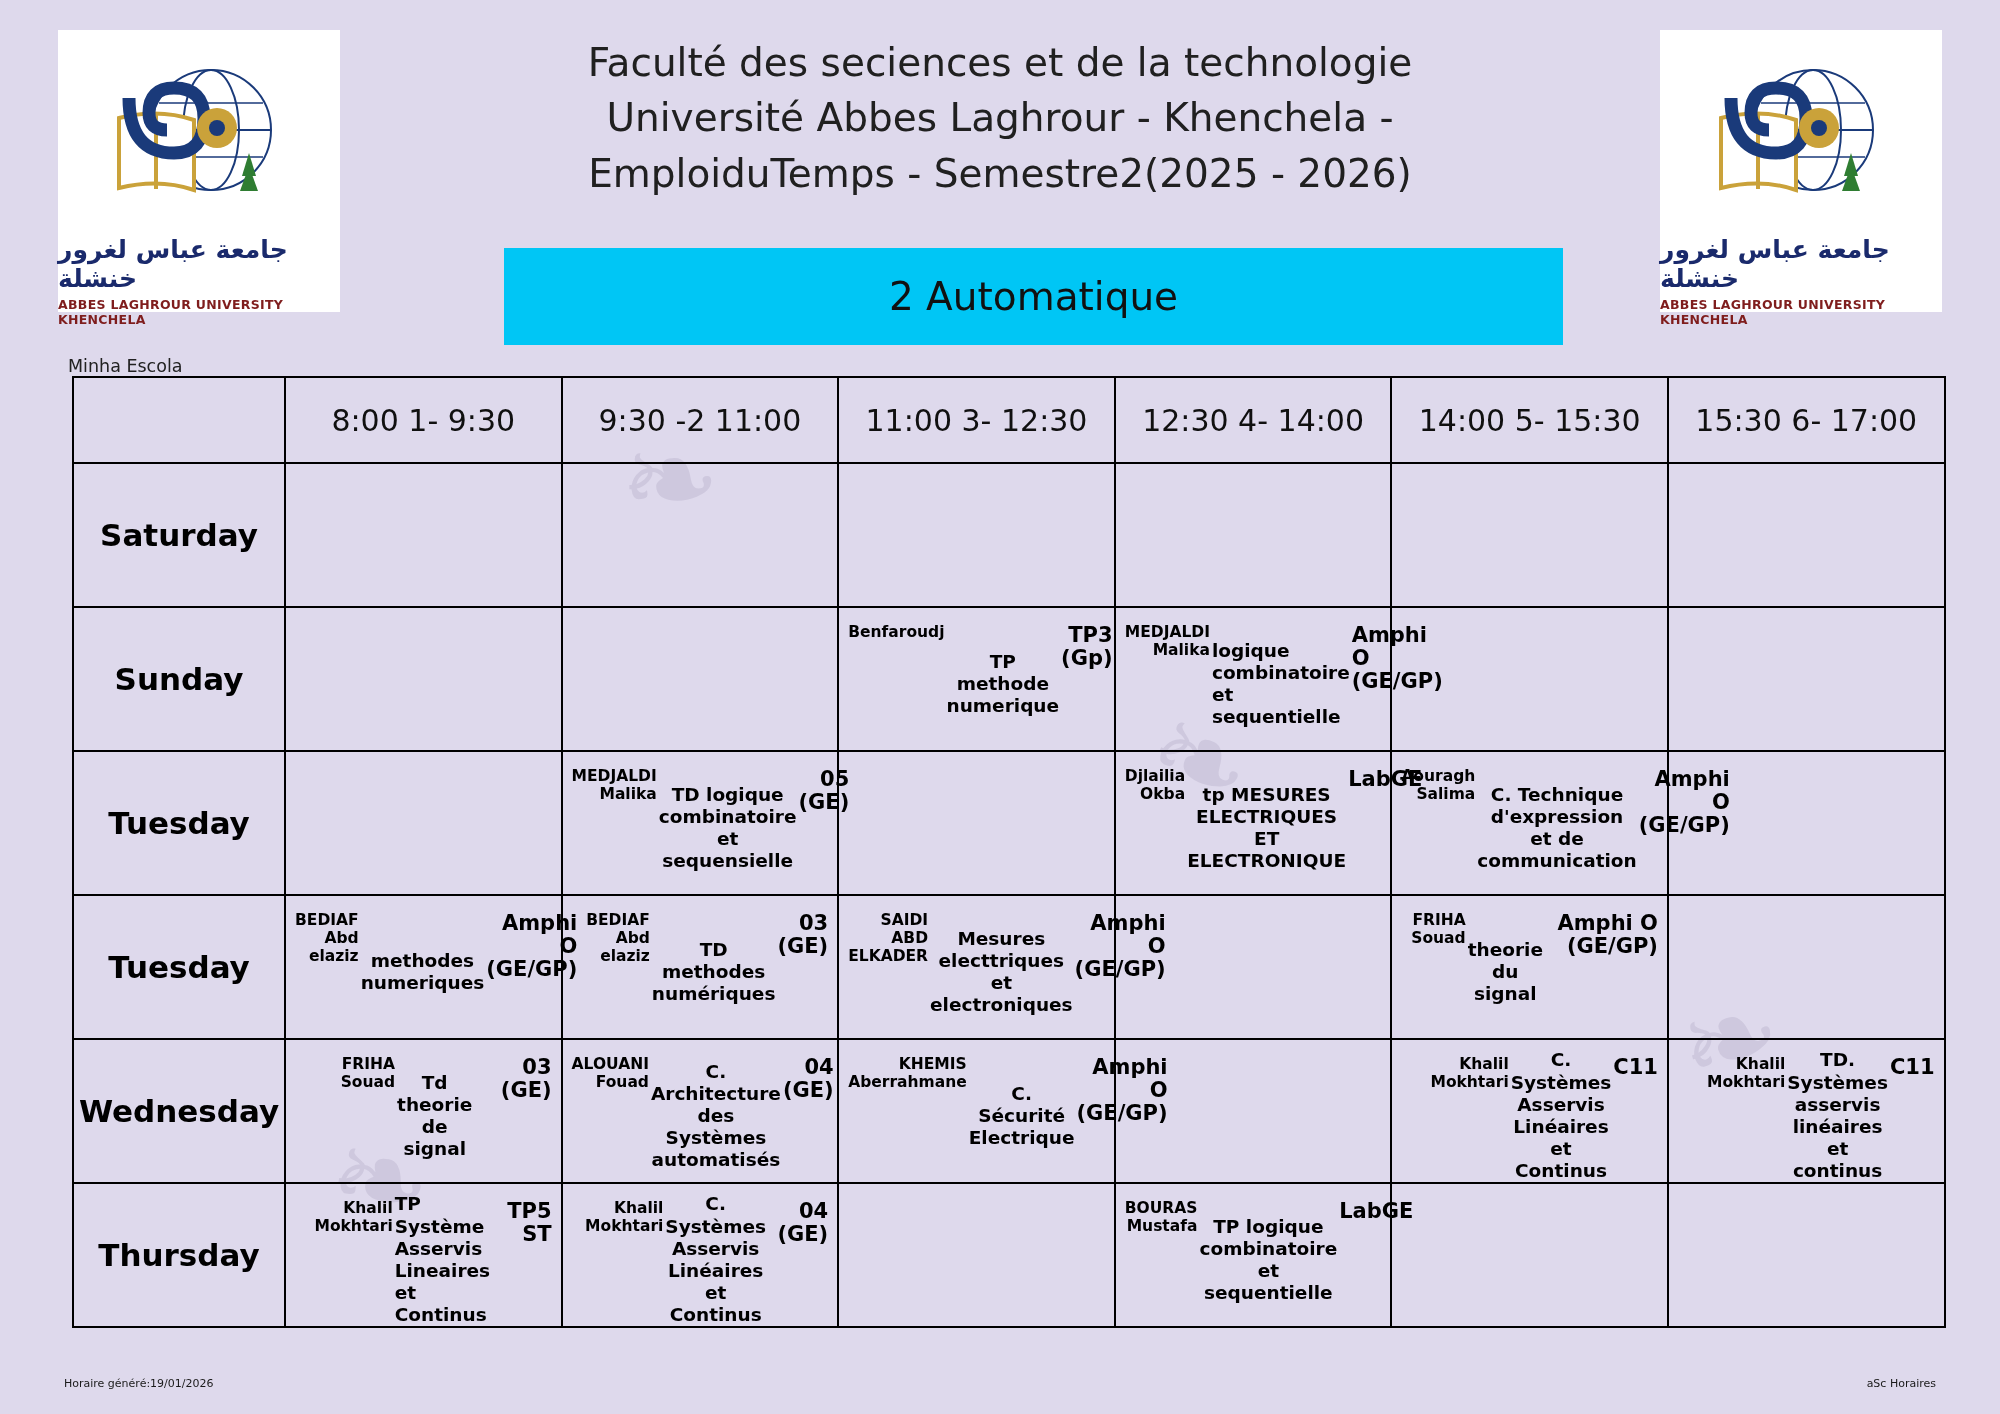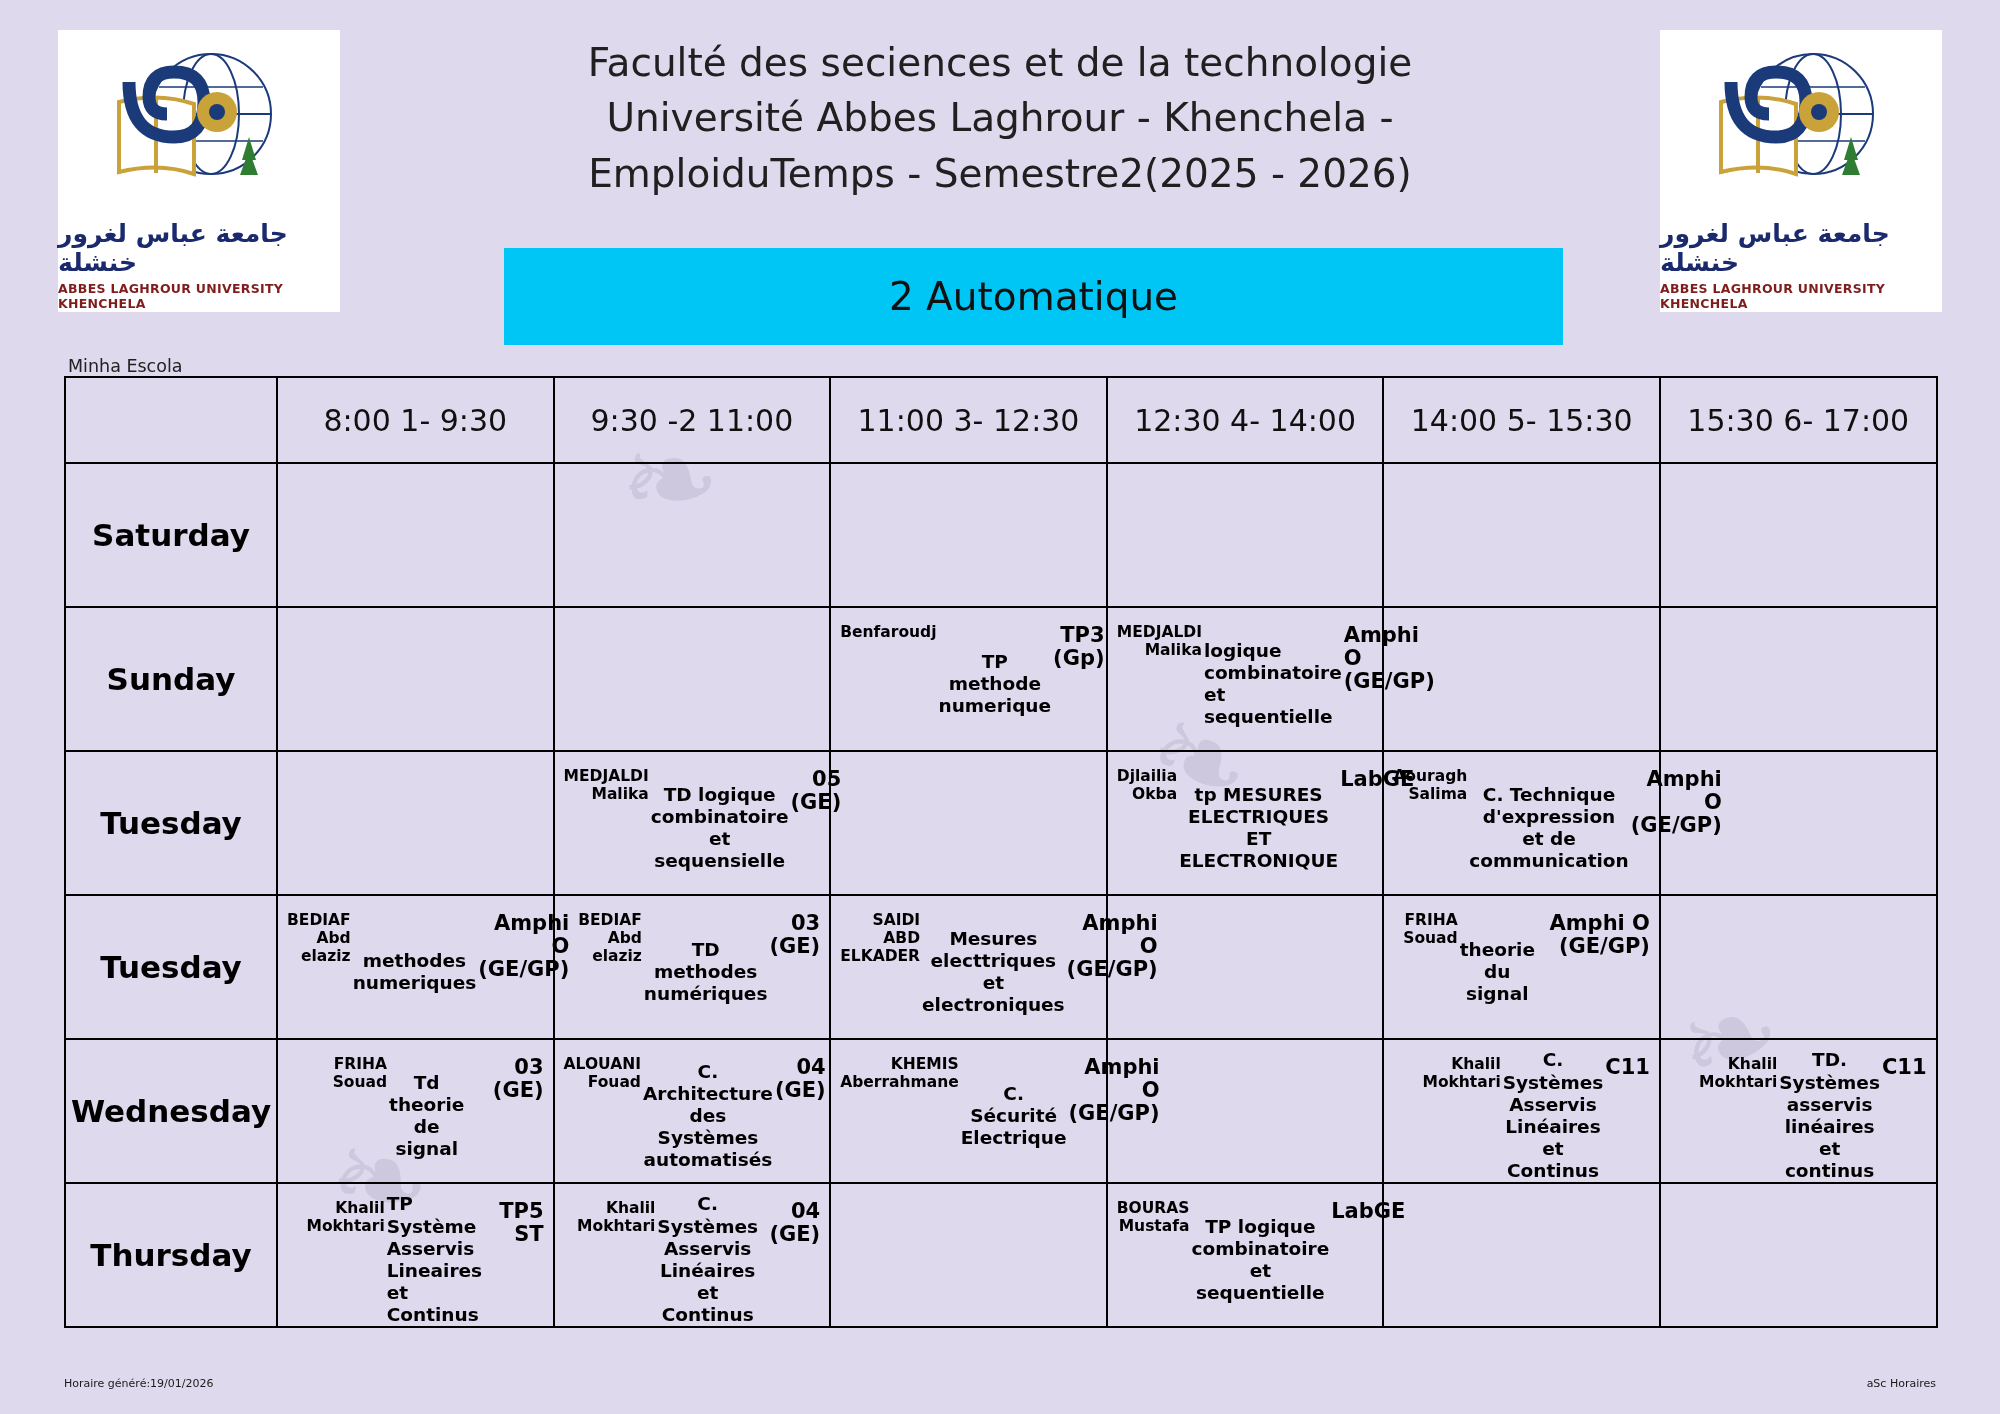--- a/index.html
+++ b/index.html
@@ -37,21 +37,21 @@
     position: absolute;
     top: 30px;
     width: 282px;
     height: 282px;
     background: #ffffff;
     box-sizing: border-box;
     display: flex;
     flex-direction: column;
     align-items: center;
     justify-content: flex-start;
-    padding-top: 12px;
+    padding-top: 28px;
   }
   .logo.left { left: 58px; }
   .logo.right { right: 58px; }
   .logo-emblem {
     width: 200px;
     height: 175px;
     position: relative;
   }
   .logo-ar {
     font-size: 25px;
@@ -95,21 +95,21 @@
   .minha {
     position: absolute;
     left: 68px;
     top: 356px;
     font-size: 17.5px;
     color: #222;
     font-family: "DejaVu Sans", sans-serif;
   }
   table.tt {
     position: absolute;
-    left: 64px;
+    left: 72px;
     top: 376px;
     width: 1872px;
     border-collapse: collapse;
     table-layout: fixed;
   }
   table.tt td, table.tt th {
     border: 2px solid #000000;
     padding: 0;
     background: transparent;
   }

